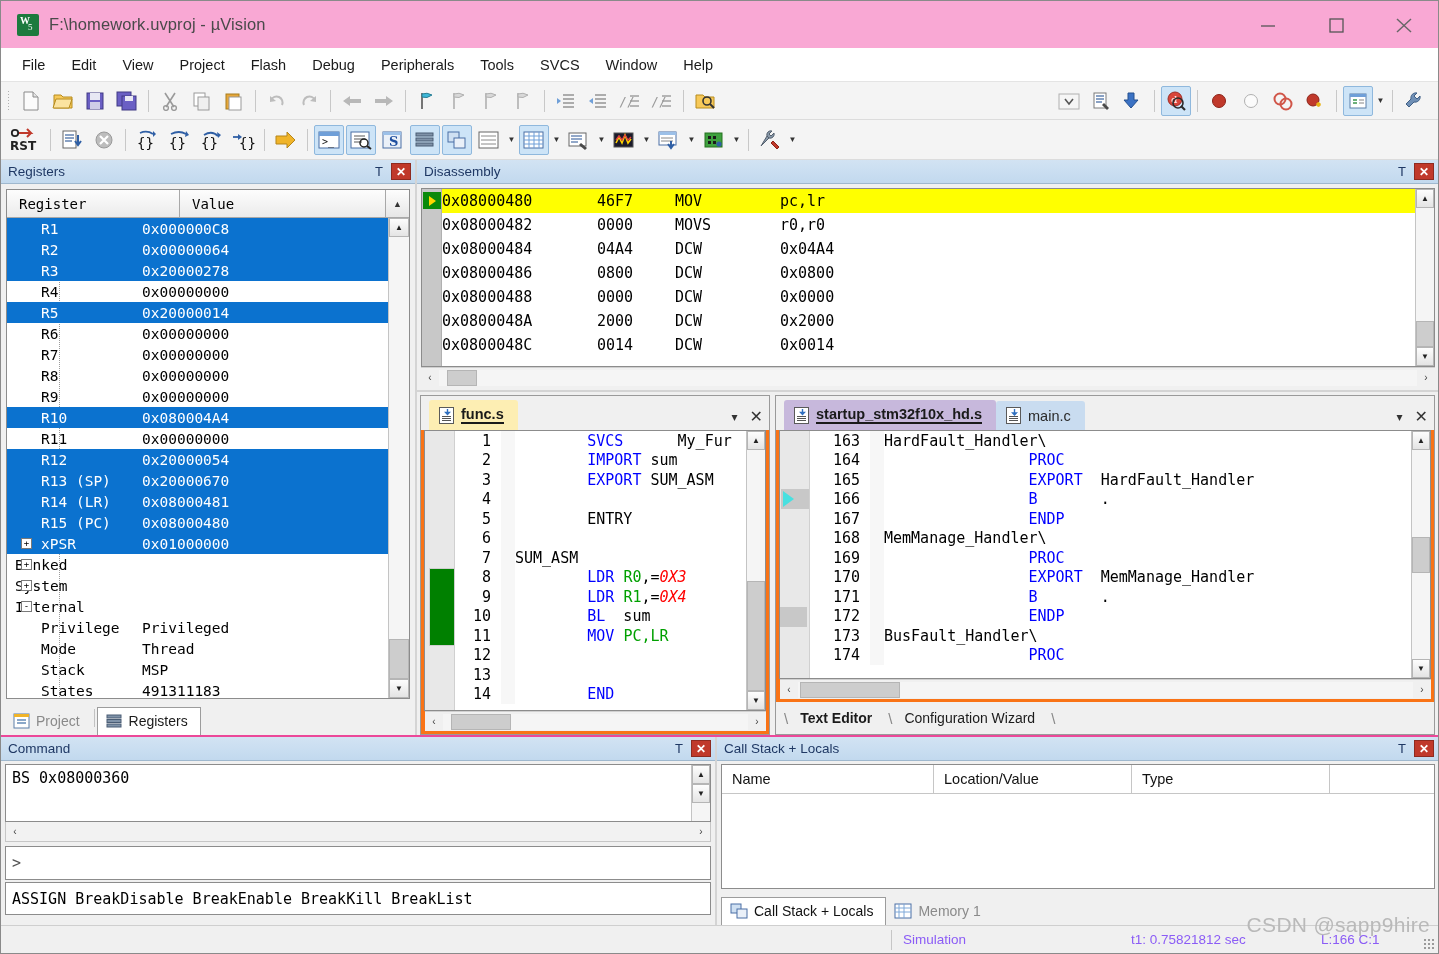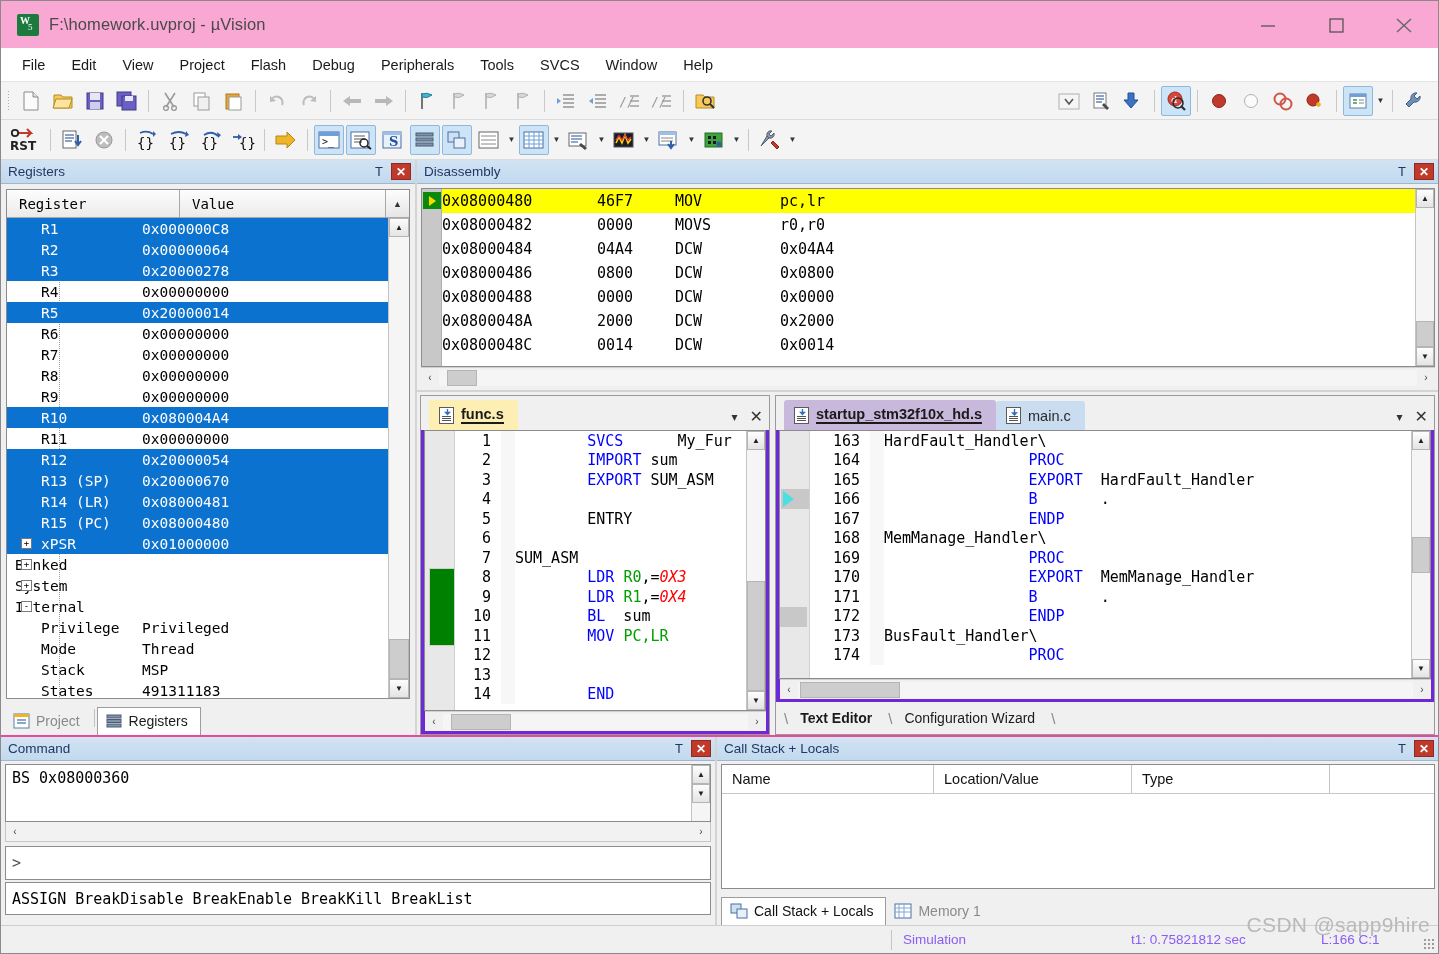--- a/index.html
+++ b/index.html
@@ -211,21 +211,21 @@
     height: 20px; min-height: 20px; background: #f0f0f0;
     display: flex; align-items: center; border-top: 1px solid #d0d0d0;
     margin: 0 3px 3px 4px;
   }
   .hs-btn { width: 18px; text-align:center; font-size: 10px; color:#444; }
   .hs-track { flex:1; background:#f5f5f5; height:16px; position:relative; }
   .hs-thumb { position:absolute; left:8px; top:0; width:30px; height:16px; background:#cdcdcd; border:1px solid #b5b5b5; }
 
   
   .editors { flex: 1; display: flex; min-height: 0; padding: 3px 3px 0 3px; gap: 5px; }
-  .editor-group { display: flex; flex-direction: column; min-height: 0; background: #6d28d9; border: 1px solid #9a9a9a; }
+  .editor-group { display: flex; flex-direction: column; min-height: 0; background: #f97316; border: 1px solid #9a9a9a; }
   .eg-left { width: 350px; min-width: 350px; }
   .eg-right { flex: 1; min-width: 0; }
   .tabstrip {
     height: 34px; min-height: 34px; display: flex; align-items: flex-end;
     background: #f0f0f0; padding-left: 8px; position: relative;
   }
   .etab {
     display: flex; align-items: center; gap: 7px;
     padding: 6px 14px 6px 10px; font-size: 14.5px;
     border-top-left-radius: 3px; border-top-right-radius: 3px;

